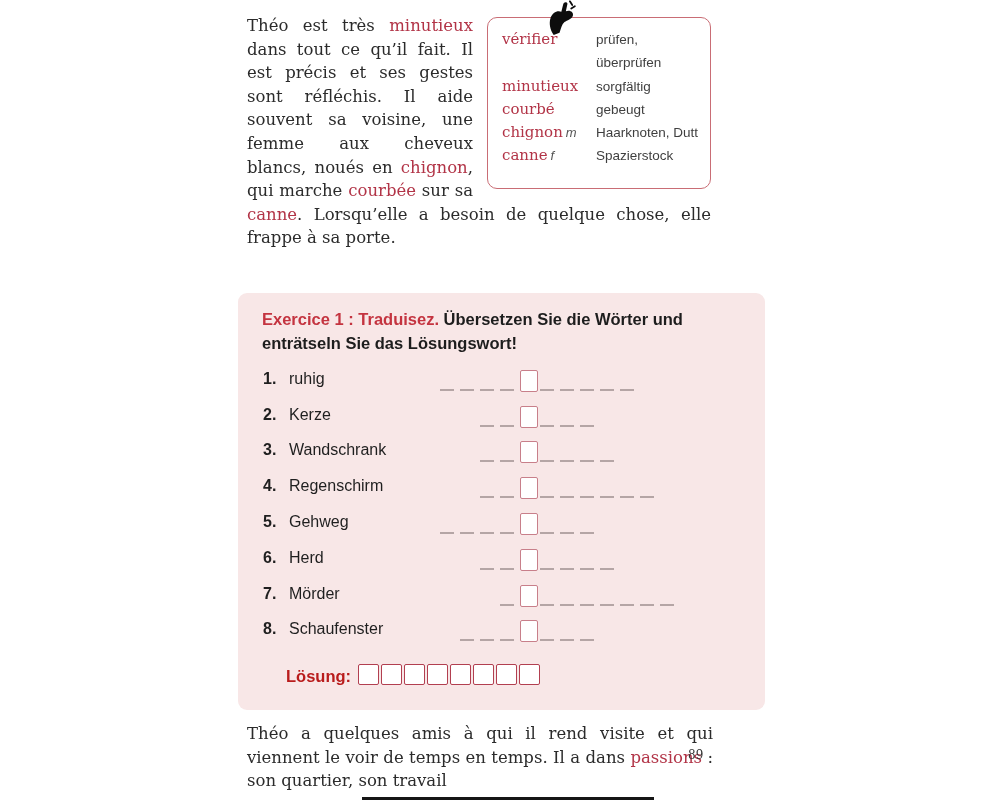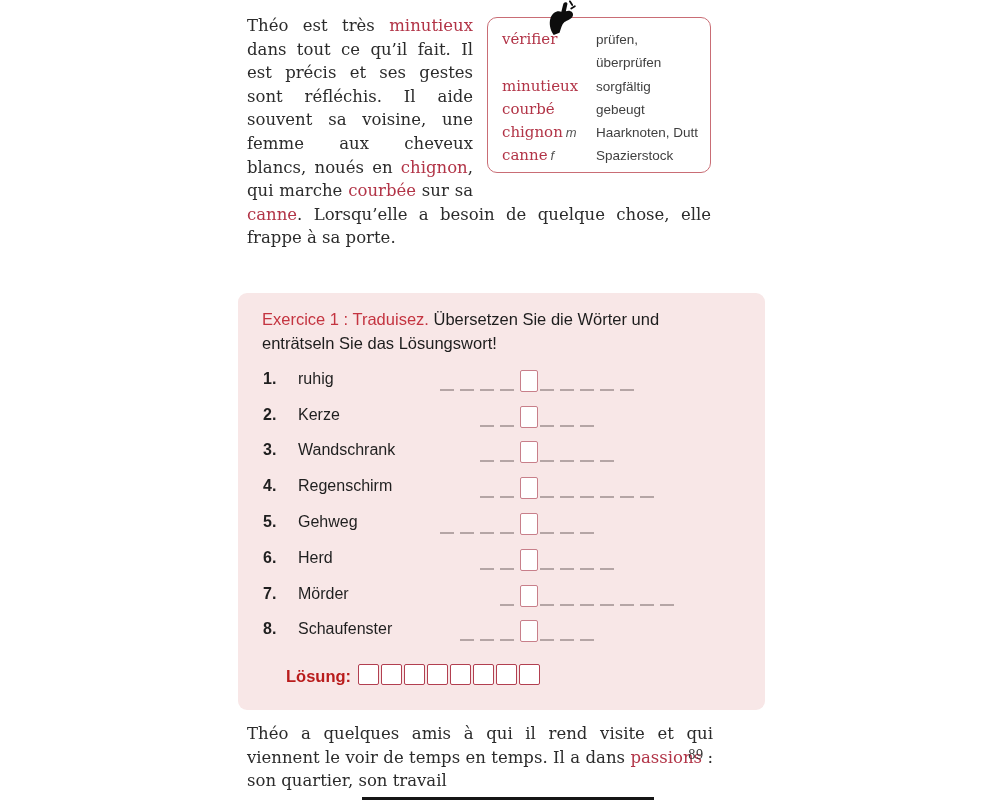--- a/index.html
+++ b/index.html
@@ -8,42 +8,42 @@
     position:relative; width:1000px; height:800px; background:#fff;
     font-family:"DejaVu Serif", serif; color:#2b2b2b; overflow:hidden;
   }
   
   .reading { position:absolute; left:247px; top:14px; width:464px; }
   .para { font-size:16.5px; line-height:23.6px; text-align:justify; color:#2b2b2b; }
   .para .red { color:var(--red); }
   .vocab-box {
     float:right; width:224px; margin:3px 0 10px 14px;
     border:1.6px solid #c96d75; border-radius:10px; background:#fff;
-    padding:10px 6px 4px 14px;
+    padding:10px 6px 20px 14px;
   }
   .vrow { display:flex; align-items:baseline; line-height:23.3px; }
   .vfr { width:94px; color:var(--red); font-size:15px; }
   .vfr i { font-style:italic; color:#555; font-size:13px; margin-left:3px; font-family:"Liberation Sans",sans-serif; }
   .vde { flex:1; font-family:"Liberation Sans",sans-serif; font-size:13.5px; color:#3f3f3f; }
   
   .hand { position:absolute; left:541px; top:0px; z-index:3; }
   
   .exercise {
     position:absolute; left:238px; top:293px; width:527px; height:417px;
     background:var(--exbg); border-radius:9px;
     font-family:"Liberation Sans",sans-serif;
   }
   .ex-title { position:absolute; left:24px; top:15px; width:452px;
-    font-size:16.5px; font-weight:normal; line-height:23.5px; color:#1d1d1d; }
+    font-size:16.5px; font-weight:bold; line-height:23.5px; color:#1d1d1d; }
   .ex-title .red { color:var(--titlered); }
   .ex-rows { position:absolute; left:0; top:68px; width:100%; }
   .ex-row { position:relative; height:35.8px; display:flex; align-items:center;
     padding-left:25px; font-size:16px; color:#1f1f1f; }
   .ex-num { font-weight:bold; min-width:19px; }
-  .ex-word { margin-left:16px; }
+  .ex-word { margin-left:7px; }
   .blanks { position:absolute; bottom:5px; height:24px; display:flex; align-items:flex-end; }
   .cell { width:20px; display:flex; justify-content:flex-start; align-items:flex-end; }
   .dash { width:14px; height:2px; background:var(--dash); margin-bottom:1px; }
   .sq { width:18px; height:22px; border:1.5px solid var(--boxb); background:#fff; border-radius:2px; }
   .solution { position:absolute; left:48px; top:371px; display:flex; align-items:center; }
   .sol-label { font-weight:bold; font-size:16.5px; color:#b91c1c; margin-right:7px; }
   .sol-sq { width:21px; height:21px; border:1.7px solid #b23f50; background:#fff;
     margin-right:2px; border-radius:2px; display:inline-block; }
   
   .bottom-para { position:absolute; left:247px; top:722px; width:466px; }

